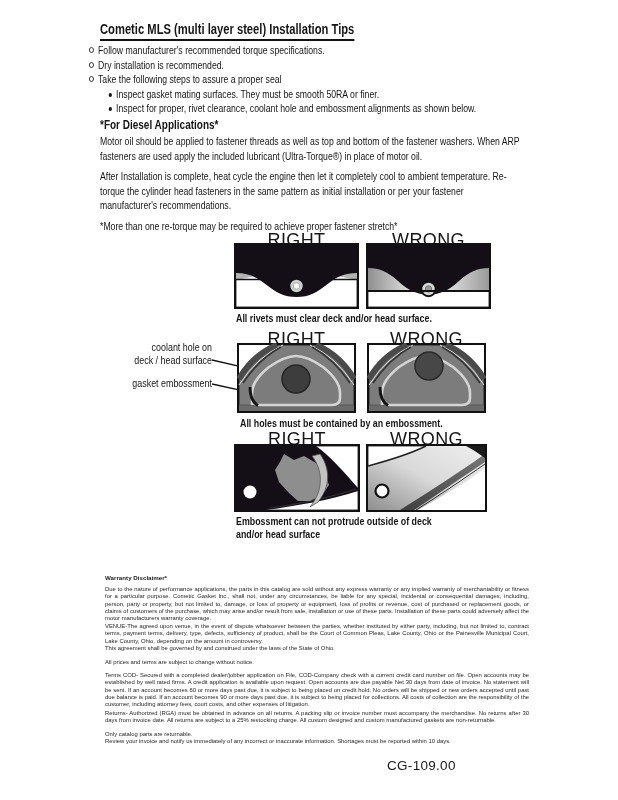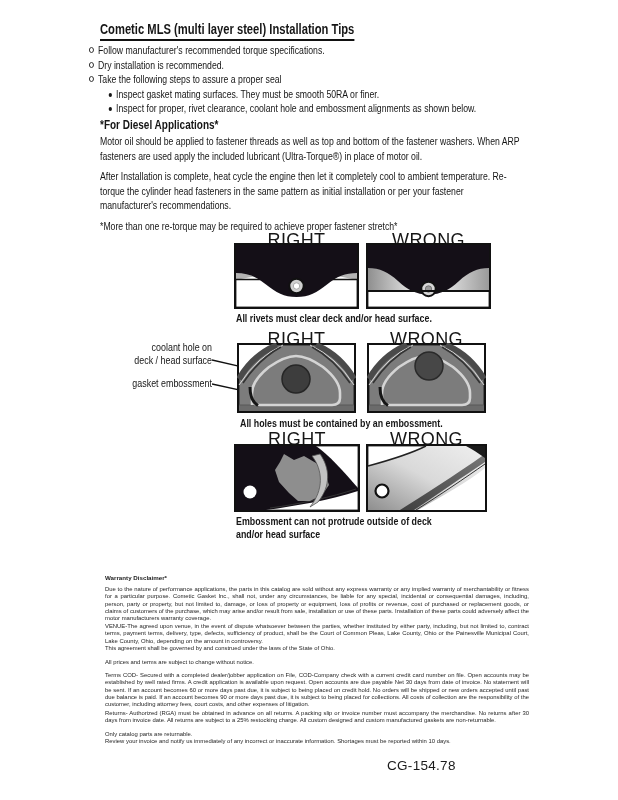--- a/index.html
+++ b/index.html
@@ -196,15 +196,15 @@
   <div class="abs legal" style="left:105px; top:623px;">VENUE-The agreed upon venue, in the event of dispute whatsoever between the parties, whether instituted by either party, including, but not limited to, contract terms, payment terms, delivery, type, defects, sufficiency of product, shall be the Court of Common Pleas, Lake County, Ohio or the Painesville Municipal Court, Lake County, Ohio, depending on the amount in controversy.</div>
   <div class="abs legal" style="left:105px; top:645px;">This agreement shall be governed by and construed under the laws of the State of Ohio.</div>
   <div class="abs legal" style="left:105px; top:659px;">All prices and terms are subject to change without notice.</div>
   <div class="abs legal" style="left:105px; top:672px;">Terms COD- Secured with a completed dealer/jobber application on File, COD-Company check with a current credit card number on file.  Open accounts may be established by well rated firms.  A credit application is available upon request.  Open accounts are due payable Net 30 days from date of invoice.  No statement will be sent.  If an account becomes 60 or more days past due, it is subject to being placed on credit hold.  No orders will be shipped or new orders accepted until past due balance is paid.  If an account becomes 90 or more days past due, it is subject to being placed for collections.  All costs of collection are the responsibility of the customer, including attorney fees, court costs, and other expenses of litigation.</div>
   <div class="abs legal" style="left:105px; top:710px;">Returns- Authorized (RGA) must be obtained in advance on all returns.  A packing slip or invoice number must accompany the merchandise.  No returns after 30 days from invoice date.  All returns are subject to a 25% restocking charge.  All custom designed and custom manufactured gaskets are non-returnable.</div>
   <div class="abs legal" style="left:105px; top:731px;">
     <div>Only catalog parts are returnable.</div>
     <div>Review your invoice and notify us immediately of any incorrect or inaccurate information.  Shortages must be reported within 10 days.</div>
   </div>
 
-  <div class="abs pageno" style="left:387px; top:758px;">CG-154.78</div>
+  <div class="abs pageno" style="left:387px; top:758px;">CG-109.00</div>
 
 </div>
 
 </body></html>

